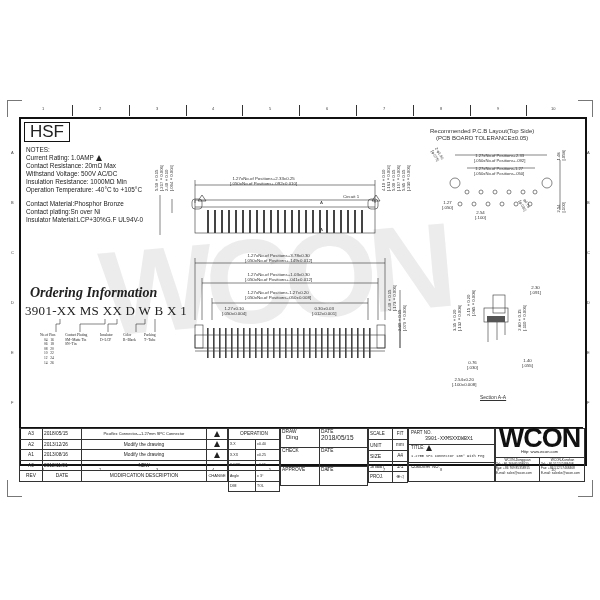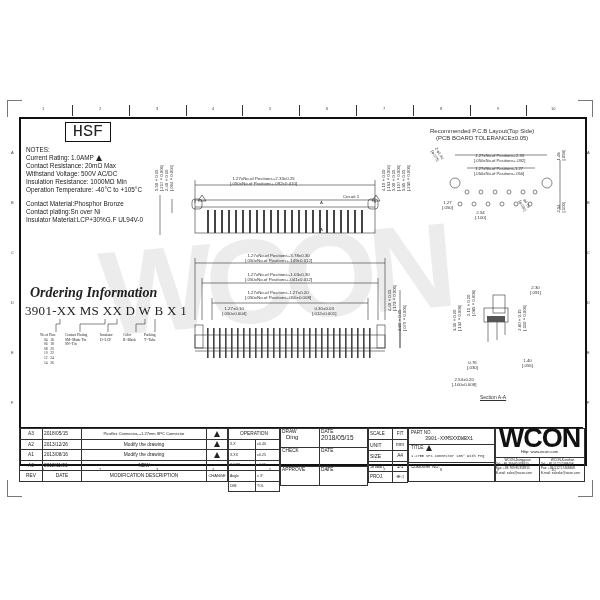--- a/index.html
+++ b/index.html
@@ -2,21 +2,21 @@
 <html><head>
 <meta charset="utf-8">
 <style>
   html, body { margin:0; padding:0; background:#fff; }
   body { width:600px; height:600px; position:relative; overflow:hidden; font-family:"Liberation Sans", sans-serif; color:#222; }
   .abs { position:absolute; }
   .sheet { left:19px; top:117px; width:564px; height:345px; border:2px solid #111; }
   .ruler-num { font-size:4px; color:#444; position:absolute; }
   .tick { position:absolute; background:#333; }
   .corner { position:absolute; border-color:#777; border-style:solid; }
-  .hsf { left:24px; top:122px; width:40px; height:18px; border:1.5px solid #111; font-family:Liberation Mono, monospace; font-size:17px; line-height:17px; text-align:center; padding:0 2px;margin-left:41px; }
+  .hsf { left:24px; top:122px; width:40px; height:18px; border:1.5px solid #111; font-family:Liberation Sans, sans-serif; font-size:17px; line-height:17px; text-align:center; padding:0 2px; }
   .notes { left:26px; top:146px; font-size:6.4px; line-height:8px; color:#222; font-family:"Liberation Sans", sans-serif; }
   .notes div { white-space:nowrap; }
   .order-title { left:30px; top:285px; font-family:"Liberation Serif", serif; font-style:italic; font-weight:bold; font-size:14px; }
   .order-code { left:25px; top:303px; font-family:"Liberation Serif", serif; font-size:13px; letter-spacing:0.3px; white-space:nowrap; }
   .order-legend { font-family:"Liberation Serif", serif; font-size:3.6px; line-height:4.6px; color:#222; white-space:nowrap; }
   .dim { font-size:4.4px; line-height:5px; color:#333; white-space:nowrap; text-align:center; }
   .vdim { font-size:4.2px; line-height:4.6px; color:#333; white-space:nowrap; writing-mode:vertical-rl; transform:rotate(180deg); }
   .tb { font-size:5px; color:#222; }
   .tbl { position:absolute; border-collapse:collapse; }
   .tbl td { border:0.8px solid #333; padding:0 1px; font-size:4.8px; height:9.5px; white-space:nowrap; }

